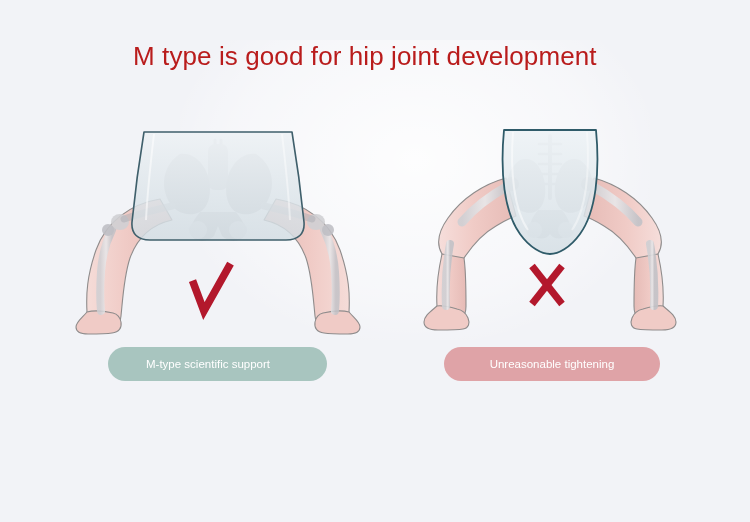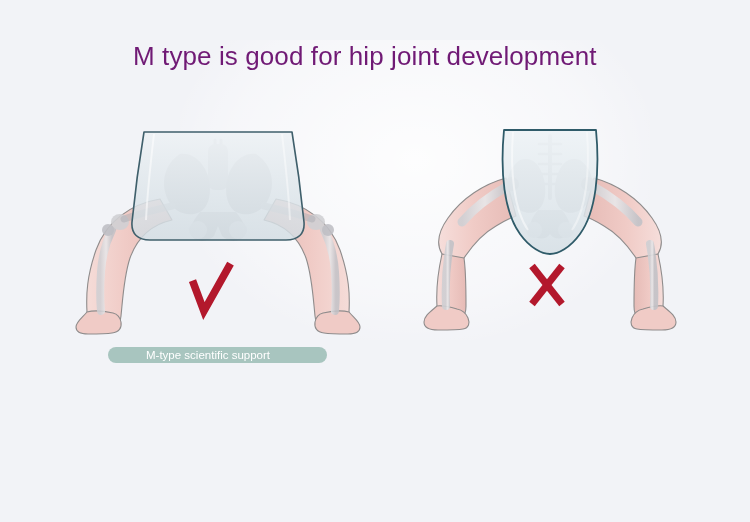--- a/index.html
+++ b/index.html
@@ -28,21 +28,21 @@
     background: radial-gradient(ellipse at 50% 40%, rgba(255,255,255,0.85) 0%, rgba(255,255,255,0.35) 55%, rgba(255,255,255,0) 75%);
     pointer-events: none;
   }
   .title {
     position: absolute;
     left: 133px;
     top: 40px;
     width: 470px;
     font-size: 26px;
     line-height: 1.28;
-    color: #701a75;
+    color: #b91c1c;
     letter-spacing: 0.1px;
     white-space: pre-wrap;
   }
 
   
   .col {
     position: absolute;
     top: 126px;
     width: 300px;
   }
@@ -57,21 +57,21 @@
   .figure svg {
     display: block;
     width: 300px;
     height: 212px;
   }
 
   
   .pill {
     position: absolute;
     top: 347px;
-    height: 16px;
+    height: 34px;
     border-radius: 17px;
     color: #ffffff;
     font-size: 11.5px;
     line-height: 13px;
     display: flex;
     align-items: center;
     box-sizing: border-box;
     padding: 0 14px 0 38px;
     overflow: hidden;
   }
@@ -266,16 +266,17 @@
         <g stroke="#b3182c" stroke-width="7" stroke-linecap="butt">
           <path d="M132,140 L162,178"></path>
           <path d="M162,140 L132,178"></path>
         </g>
       </svg>
     </div>
   </div>
 
   <div class="pill pill-good">M-type scientific support</div>
 
+  <div class="pill pill-bad">Unreasonable tightening</div>
 
 
 
 </div>
 
 </body></html>

